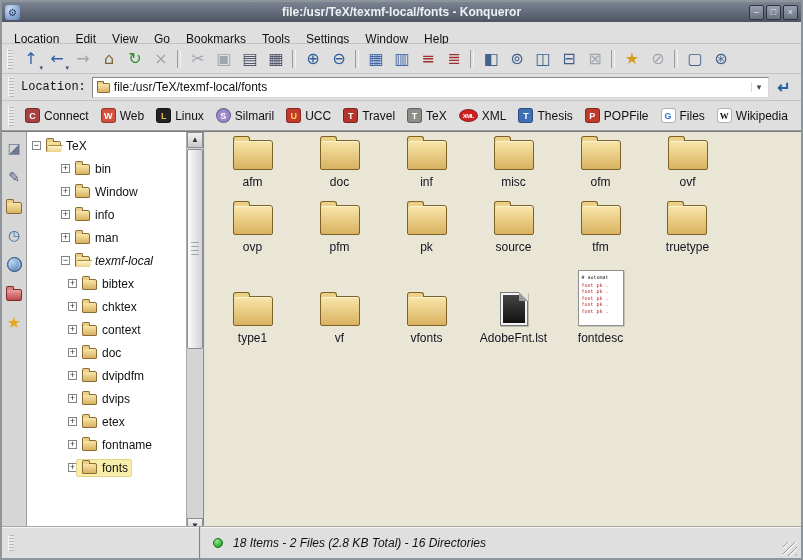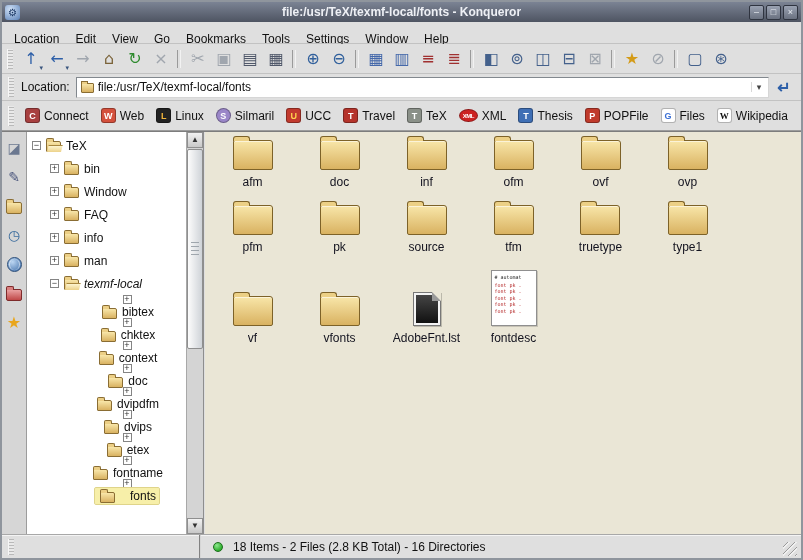--- a/index.html
+++ b/index.html
@@ -45,21 +45,21 @@
   .tb-caret { display: none; position: absolute; right: 1px; bottom: 0; font-size: 7px; color: #39557e; }
   .tb-btn.caret .tb-caret { display: block; }
   .tb-btn.sep-after { margin-right: 11px; }
   .tb-btn.sep-after::after { content: ""; position: absolute; right: -7px; top: 4px; height: 18px;
                              width: 2px; border-left: 1px solid #9a9a9a; border-right: 1px solid #f2f2f2; }
 
   
   .locationbar { position: absolute; top: 72px; left: 0; right: 0; height: 27px;
                  display: flex; align-items: center; padding: 0 4px;
                  background: var(--chrome-bg,#dfdfdf); border-bottom: 1px solid #c2c2c2; }
-  .loc-label { padding: 0 6px 0 2px; }
+  .loc-label { padding: 0 6px 0 2px; font-family: Liberation Mono, monospace; }
   .loc-input { flex: 1; height: 21px; background: #fff; display: flex; align-items: center;
                border: 1px solid; border-color: #82888e #d6d6d6 #d6d6d6 #82888e; padding: 0 2px; }
   .mini-folder { position: relative; width: 13px; height: 10px; flex: none; margin: 2px 4px 0 2px;
                  background: linear-gradient(180deg,var(--folder-light,#f8e6a9),var(--folder-dark,#d9b261));
                  border: 1px solid #8a6d33; border-radius: 1px; }
   .mini-folder::before { content: ""; position: absolute; top: -3px; left: -1px; width: 5px; height: 2px;
                          background: #eccf86; border: 1px solid #8a6d33; border-bottom: none; }
   .loc-field { flex: 1; border: none; outline: none; font: 12px "Liberation Sans", sans-serif; color: #111; background: transparent; }
   .loc-drop { width: 15px; text-align: center; color: #444; font-size: 9px; border-left: 1px solid #d8d8d8; }
   .go-btn { width: 26px; height: 24px; border: none; background: transparent; margin-left: 2px;
@@ -104,29 +104,29 @@
             background: radial-gradient(circle at 35% 30%, #bcd6f2, #3c6ca8); border: 1px solid #2a4c78; }
   .sglobe::before { content: ""; position: absolute; inset: 1px; border-radius: 50%;
                     border-left: 1px solid rgba(255,255,255,.55); border-right: 1px solid rgba(255,255,255,.55); }
 
   
   .treepanel { position: absolute; top: 0; bottom: 0; left: 25px; width: 177px;
                background: #fff; border-right: 1px solid #8e8e8e; overflow: hidden; }
   .tree { position: absolute; inset: 0 17px 0 0; overflow: hidden; padding-top: 2px; }
   .tree-item { display: flex; align-items: center; height: 23px; white-space: nowrap; }
   .tree-item.level0 { padding-left: 5px; }
-  .tree-item.level1 { padding-left: 23px; }
-  .tree-item.level2 { padding-left: 41px; flex-direction: column; }
+  .tree-item.level1 { padding-left: 34px; }
+  .tree-item.level2 { padding-left: 41px; }
   .expander { width: 9px; height: 9px; border: 1px solid #848484; background: #fff; flex: none;
               display: inline-flex; align-items: center; justify-content: center;
               font-size: 9px; line-height: 1; color: #333; }
   .tree-item.plus .expander::before { content: "+"; margin-top: -1px; }
   .tree-item.minus .expander::before { content: "−"; margin-top: -1px; }
   .sel-wrap { display: inline-flex; align-items: center; padding: 1px 3px 1px 2px; border-radius: 1px; }
-  .tree-item.selected .sel-wrap { background: var(--selection-bg,#f7efa9); outline: 1px solid #dfd48a; gap: 10px; }
+  .tree-item.selected .sel-wrap { background: var(--selection-bg,#f7efa9); outline: 1px solid #dfd48a; }
   .tree-folder { position: relative; width: 15px; height: 11px; margin: 2px 5px 0 3px; flex: none;
                  background: linear-gradient(180deg,var(--folder-light,#f8e6a9),var(--folder-dark,#d9b261));
                  border: 1px solid #8a6d33; border-radius: 1px 2px 1px 1px; }
   .tree-folder::before { content: ""; position: absolute; top: -4px; left: -1px; width: 6px; height: 3px;
                          background: #eccf86; border: 1px solid #8a6d33; border-bottom: none; border-radius: 2px 2px 0 0; }
   .tree-item.open .tree-folder::after { content: ""; position: absolute; left: 0; right: -1px; bottom: -1px; height: 6px;
                          background: linear-gradient(180deg,#fdf4cf,#ecd28a); border-top: 1px solid #a8873f;
                          transform: skewX(-14deg); transform-origin: bottom left; }
   .tree-label { font-size: 12px; color: #111; }
   .tree-item.italic .tree-label { font-style: italic; }
@@ -166,24 +166,24 @@
   .bin-ic::after { content: ""; position: absolute; left: 2px; right: 2px; top: 2px; bottom: 2px;
             background: linear-gradient(180deg,#454545,#111); }
   .bin-ic::before { content: ""; position: absolute; top: -1px; right: -1px; width: 0; height: 0; z-index: 2;
             border-top: 9px solid var(--view-bg,#eae6d6); border-left: 9px solid #9a9a9a; }
   .txt-ic { width: 46px; height: 56px; background: #fff; border: 1px solid #8f8f8f;
             padding: 3px 3px; overflow: hidden; text-align: left; box-shadow: 1px 1px 0 rgba(0,0,0,.15); }
   .pline { font: 5px/6.5px "DejaVu Sans Mono", monospace; color: #b32424; white-space: nowrap; }
   .pline:first-child { color: #222; margin-bottom: 1px; }
 
   
-  .statusbar { position: absolute; bottom: 0; left: 0; right: 0; height: 24px;
+  .statusbar { position: absolute; bottom: 0; left: 0; right: 0; height: 32px;
                background: var(--chrome-bg,#dfdfdf); border-top: 1px solid #a8a8a8;
                box-shadow: inset 0 1px 0 #f4f4f4;
-               display: flex; align-items: center; padding: 0 4px; }
+               display: flex; align-items: center; padding: 0 4px; font-style: italic; }
   .sb-handle { height: 16px; }
   .sb-left { width: 182px; height: 100%; border-right: 2px groove #d6d6d6; }
   .led { width: 10px; height: 10px; border-radius: 50%; margin: 0 10px 0 12px; flex: none;
          background: radial-gradient(circle at 35% 30%, #8ee88e, var(--status-led,#2fae2f) 70%);
          border: 1px solid #1c6e1c; }
   .sb-text { color: #111; }
   .sb-spacer { flex: 1; }
   .grip { width: 14px; height: 14px; align-self: flex-end; margin-bottom: 2px;
           background: repeating-linear-gradient(135deg, transparent 0 3px, #9a9a9a 3px 4px, #f0f0f0 4px 5px); }
 </style>
@@ -495,27 +495,20 @@
           </div>
 
           <div class="tree-item level1 plus closed">
             <span class="expander"></span>
             <span class="sel-wrap">
               <span class="tree-folder"></span>
               <span class="tree-label">Window</span>
             </span>
           </div>
 
-          <div class="tree-item level1 plus closed">
-            <span class="expander"></span>
-            <span class="sel-wrap">
-              <span class="tree-folder"></span>
-              <span class="tree-label">FAQ</span>
-            </span>
-          </div>
 
           <div class="tree-item level1 plus closed">
             <span class="expander"></span>
             <span class="sel-wrap">
               <span class="tree-folder"></span>
               <span class="tree-label">info</span>
             </span>
           </div>
 
           <div class="tree-item level1 plus closed">
@@ -629,20 +622,25 @@
 
             <span class="cell-label">doc</span>
           </div>
 
           <div class="cell folder">
             <span class="ic folder-ic"></span>
 
             <span class="cell-label">inf</span>
           </div>
 
+          <div class="cell folder">
+            <span class="ic folder-ic"></span>
+
+            <span class="cell-label">misc</span>
+          </div>
 
           <div class="cell folder">
             <span class="ic folder-ic"></span>
 
             <span class="cell-label">ofm</span>
           </div>
 
           <div class="cell folder">
             <span class="ic folder-ic"></span>
 

